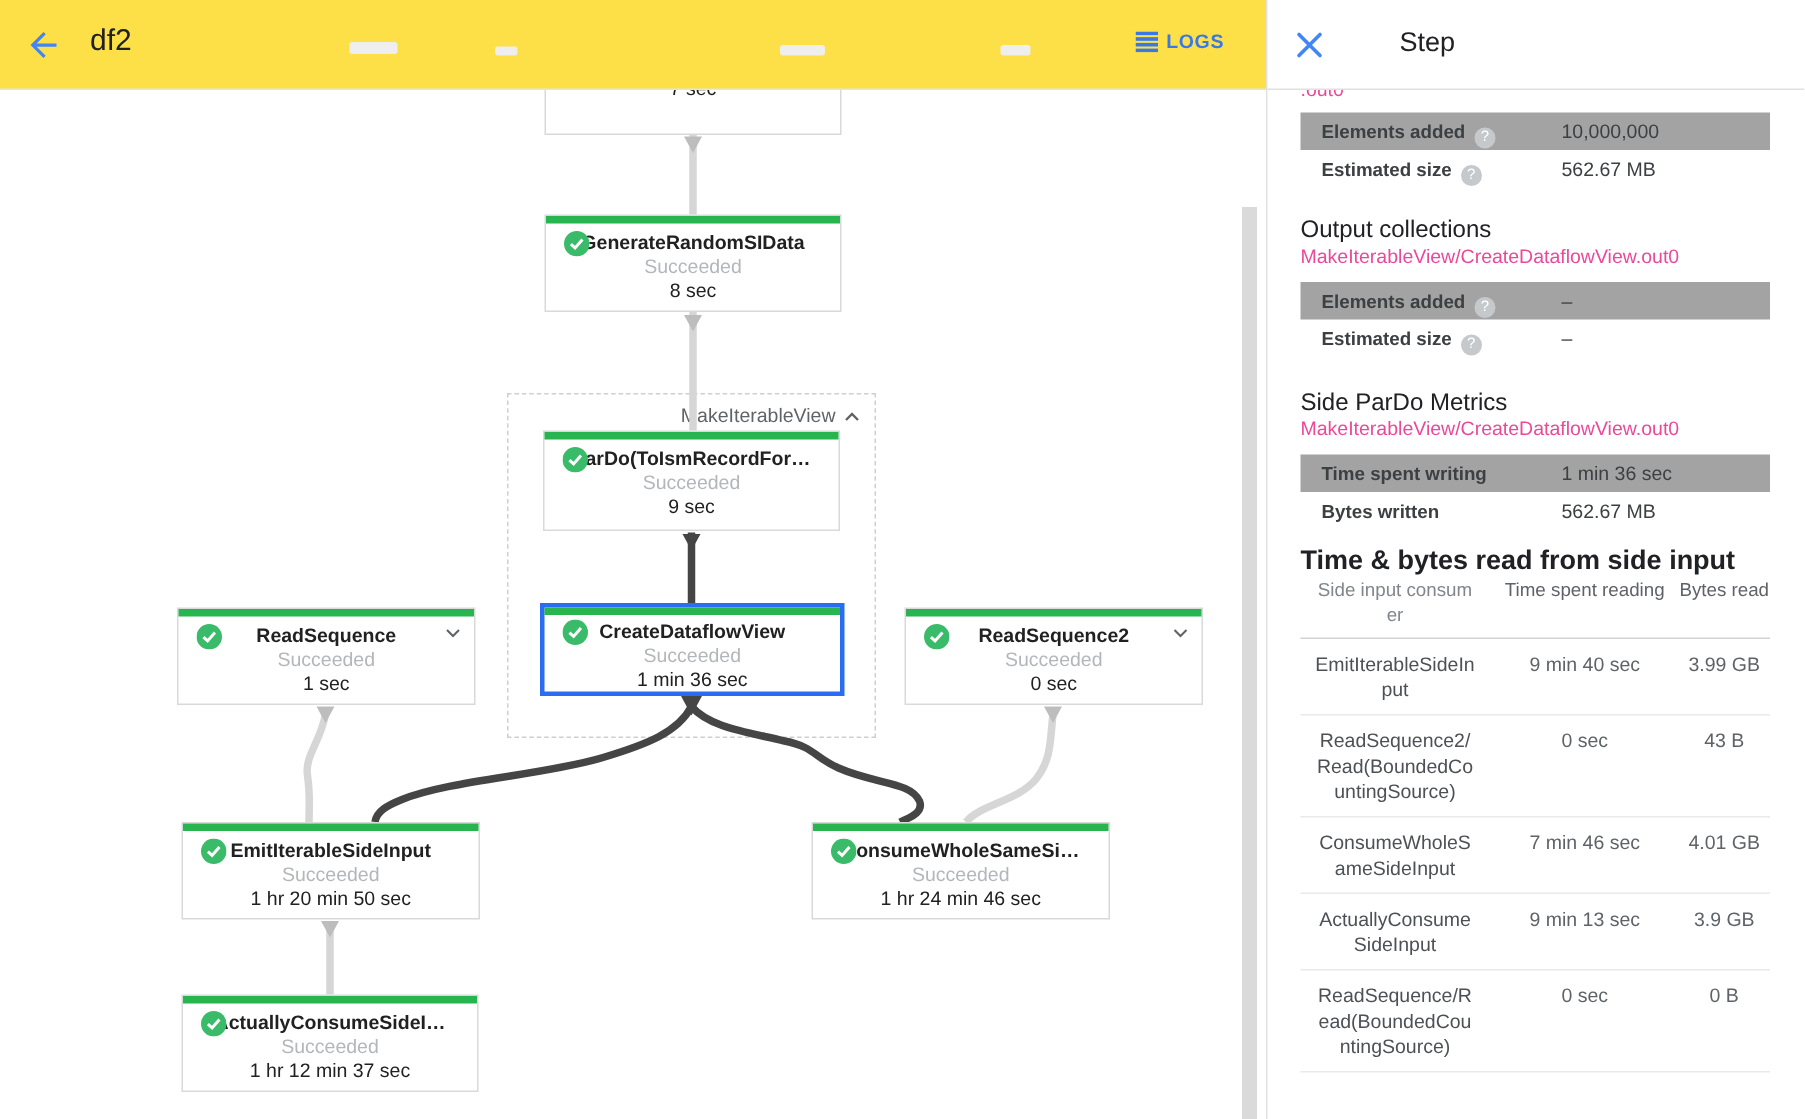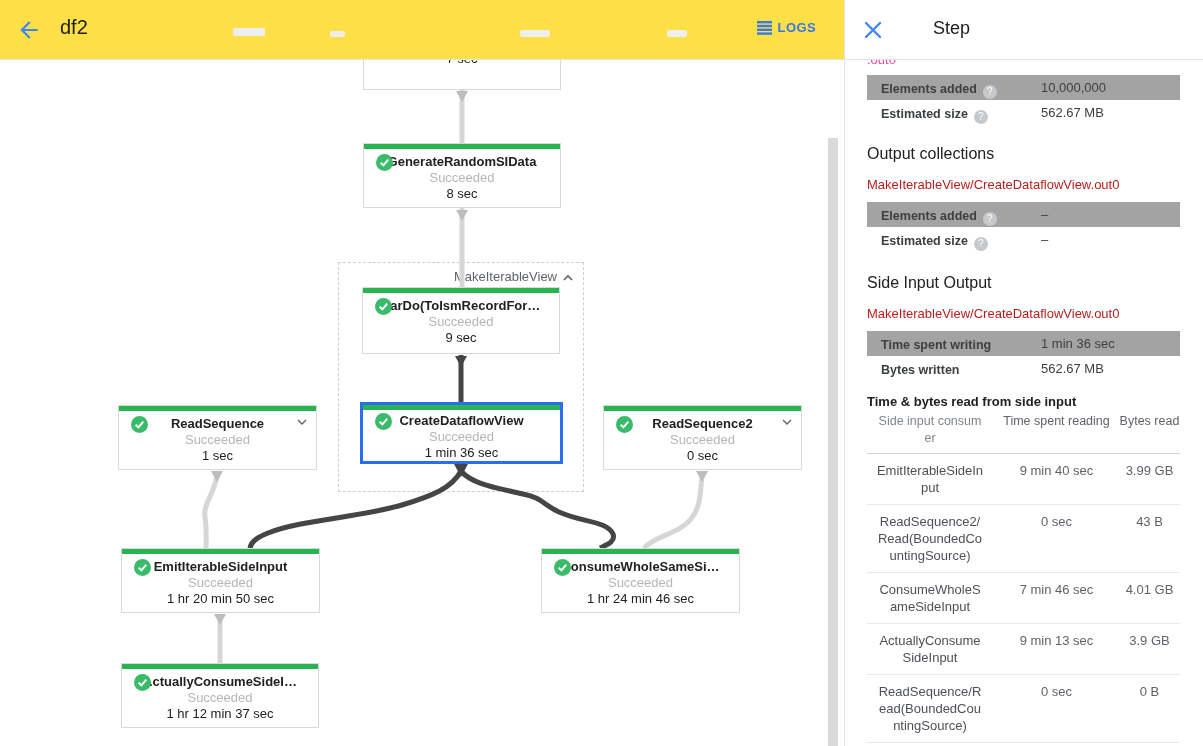--- a/index.html
+++ b/index.html
@@ -52,22 +52,22 @@
   .kv-rows { margin-top:8px; }
   .kv-row { position:relative; height:25px; line-height:25px; padding-left:14px; }
   .kv-row.shade { background:#a3a3a3; }
   .kv-label { font-size:12.5px; font-weight:bold; color:#3c4043; }
   .help { display:inline-block; width:14px; height:14px; border-radius:50%; background:#c6c9cc;
     color:#fff; font-size:10px; line-height:14px; text-align:center; vertical-align:-2px;
     margin-left:6px; cursor:pointer; }
   .kv-val { position:absolute; left:174px; top:0; font-size:13px; color:#3c4043; }
 
   .sec-h { margin-top:20px; font-size:16px; color:#202124; font-weight:400; line-height:18px; }
-  .collection { margin-top:14px; font-size:13px; color:#b91c1c; line-height:16px; }
-  .sec-h2 { margin-top:13px; font-size:13px; font-weight:bold; color:#202124; line-height:15px; }
+  .collection { margin-top:0; font-size:13px; color:#ec4899; line-height:16px; }
+  .sec-h2 { margin-top:13px; font-size:18px; font-weight:bold; color:#202124; line-height:15px; }
 
   .si-table { margin-top:4px;text-align:center; }
   .si-head { display:flex; padding:0 0 6px 9px; border-bottom:1px solid #d0d2d4;
     color:#80868b; font-size:12.5px; line-height:17px; }
   .si-row { display:flex; padding:8px 0 8px 9px; border-bottom:1px solid #e9e9e9;
     font-size:13px; line-height:17px; }
   .c1 { width:118px; padding-right:10px; word-break:break-all; color:#4d5156; }
   .c2 { width:125px; color:#5f6368; }
   .c3 { flex:1; color:#5f6368; }
   .si-head .c1 { color:#80868b; }
@@ -284,21 +284,21 @@
         <div class="kv-row shade">
           <span class="kv-label">Elements added</span><span class="help">?</span>
           <span class="kv-val">–</span>
         </div>
         <div class="kv-row">
           <span class="kv-label">Estimated size</span><span class="help">?</span>
           <span class="kv-val">–</span>
         </div>
       </div>
 
-      <div class="sec-h" style="margin-top:22px;">Side Input Output</div>
+      <div class="sec-h" style="margin-top:22px;">Side ParDo Metrics</div>
       <div class="collection">MakeIterableView/CreateDataflowView.out0</div>
       <div class="kv-rows" style="margin-top:9px;">
         <div class="kv-row shade">
           <span class="kv-label">Time spent writing</span>
           <span class="kv-val">1 min 36 sec</span>
         </div>
         <div class="kv-row">
           <span class="kv-label">Bytes written</span>
           <span class="kv-val">562.67 MB</span>
         </div>

